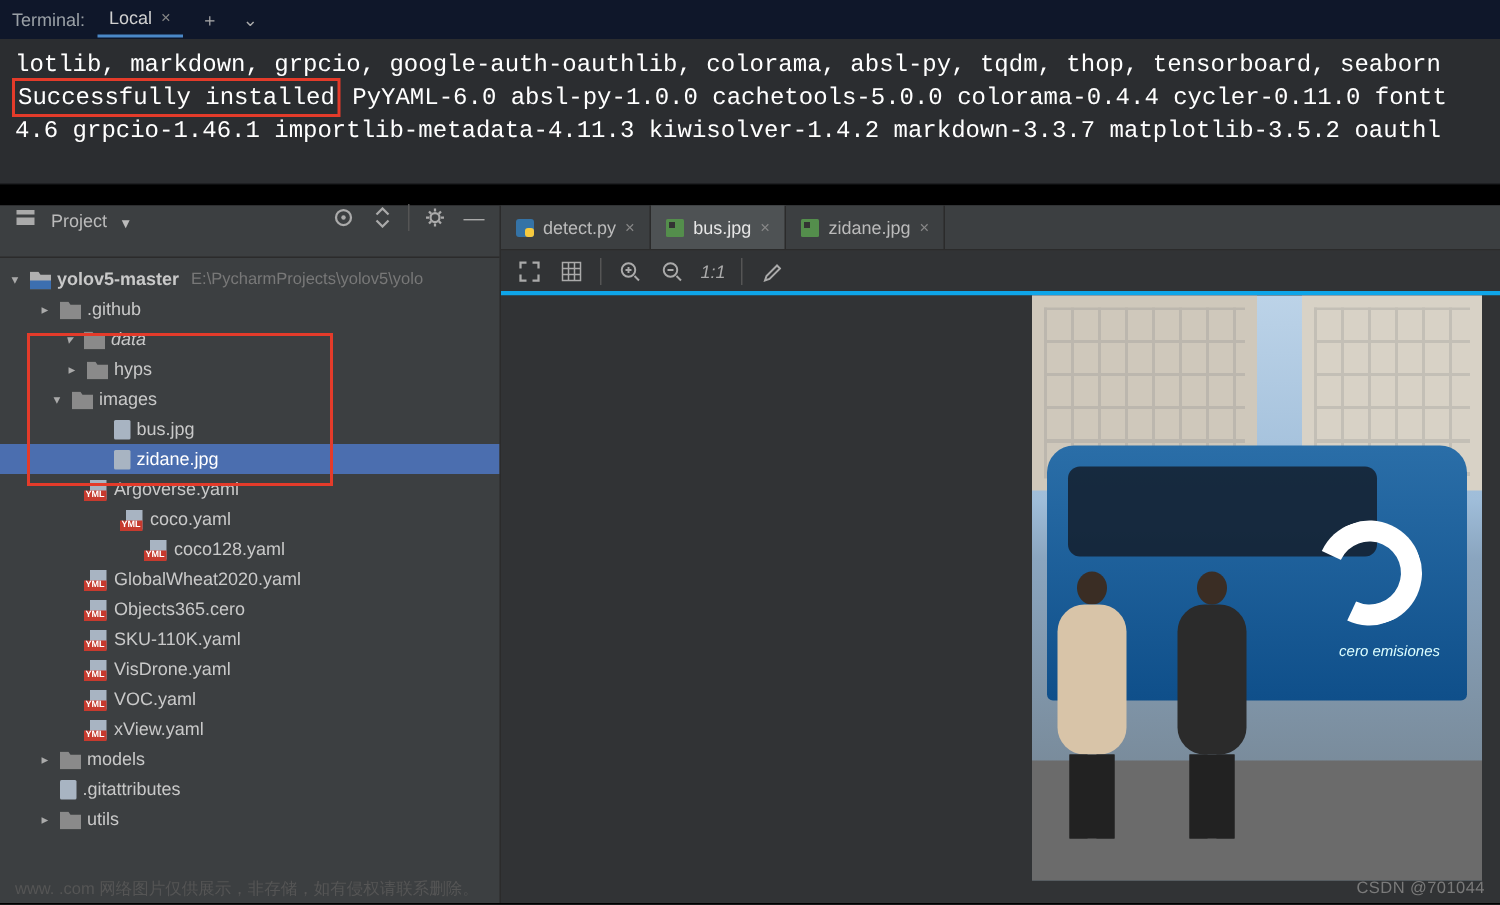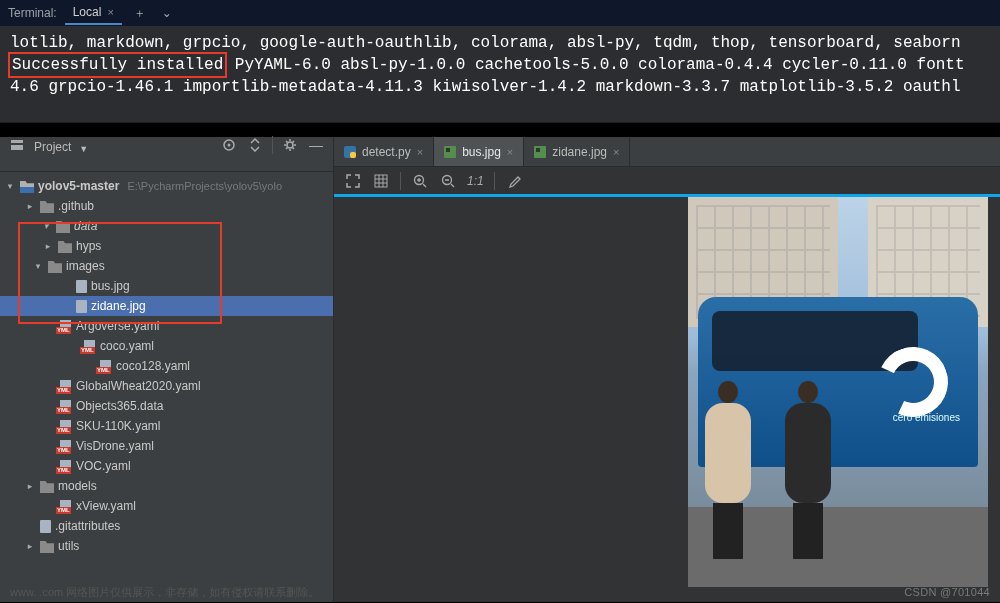--- a/index.html
+++ b/index.html
@@ -155,21 +155,21 @@
   }
   .bus::before{
     content:""; position:absolute; top:14px; left:14px; right:60px; height:60px;
     background: rgba(20,30,45,0.85); border-radius:8px;
   }
   .bus .swoosh{
     position:absolute; right:30px; top:50px; width:70px; height:70px;
     border: 14px solid #fff; border-left-color:transparent; border-radius:50%;
     transform: rotate(-20deg);
   }
-  .bus .txt{ position:absolute; right:18px; bottom:44px; color:#dff; font-size:10px; line-height:11px;}
+  .bus .txt{ position:absolute; right:18px; bottom:27px; color:#dff; font-size:10px; line-height:11px;font-style:italic;}
   .bldg { position:absolute; top:0; height:130px; background:#cfc8bb; }
   .b1{left:0;width:150px;}
   .b2{right:0;width:120px;background:#d8d2c6;}
   .bldg::after{content:"";position:absolute;inset:8px;background:repeating-linear-gradient(90deg,#888 0 2px,transparent 2px 18px),repeating-linear-gradient(#888 0 2px,transparent 2px 22px);opacity:.25;}
   .road{position:absolute;bottom:0;left:0;right:0;height:80px;background:#6b6b6b;}
   .person{position:absolute;bottom:26px;width:60px;height:180px;}
   .p1{left:10px;}
   .p2{left:90px;}
   .person .head{width:20px;height:22px;background:#3a2d24;border-radius:50%;margin:0 auto;}
   .person .body{width:46px;height:100px;border-radius:18px;margin:0 auto;}
@@ -309,21 +309,21 @@
               <span class="tag">YML</span>
             </span>
             <span>GlobalWheat2020.yaml</span>
           </div>
           <div class="row" style="padding-left: 42px;">
             <span class="chevron none"></span>
             <span class="ico ico-yaml">
               <span class="base"></span>
               <span class="tag">YML</span>
             </span>
-            <span>Objects365.data</span>
+            <span>Objects365.cero</span>
           </div>
           <div class="row" style="padding-left: 42px;">
             <span class="chevron none"></span>
             <span class="ico ico-yaml">
               <span class="base"></span>
               <span class="tag">YML</span>
             </span>
             <span>SKU-110K.yaml</span>
           </div>
           <div class="row" style="padding-left: 42px;">
@@ -334,33 +334,33 @@
             </span>
             <span>VisDrone.yaml</span>
           </div>
           <div class="row" style="padding-left: 42px;">
             <span class="chevron none"></span>
             <span class="ico ico-yaml">
               <span class="base"></span>
               <span class="tag">YML</span>
             </span>
             <span>VOC.yaml</span>
+          </div>
+          <div class="row" style="padding-left: 42px;">
+            <span class="chevron none"></span>
+            <span class="ico ico-yaml">
+              <span class="base"></span>
+              <span class="tag">YML</span>
+            </span>
+            <span>xView.yaml</span>
           </div>
           <div class="row" style="padding-left: 24px;">
             <span class="chevron closed"></span>
             <span class="ico ico-folder"></span>
             <span>models</span>
-          </div>
-          <div class="row" style="padding-left: 42px;">
-            <span class="chevron none"></span>
-            <span class="ico ico-yaml">
-              <span class="base"></span>
-              <span class="tag">YML</span>
-            </span>
-            <span>xView.yaml</span>
           </div>
           <div class="row" style="padding-left: 24px;">
             <span class="chevron none"></span>
             <span class="ico ico-file"></span>
             <span>.gitattributes</span>
           </div>
           <div class="row" style="padding-left: 24px;">
             <span class="chevron closed"></span>
             <span class="ico ico-folder"></span>
             <span>utils</span>

